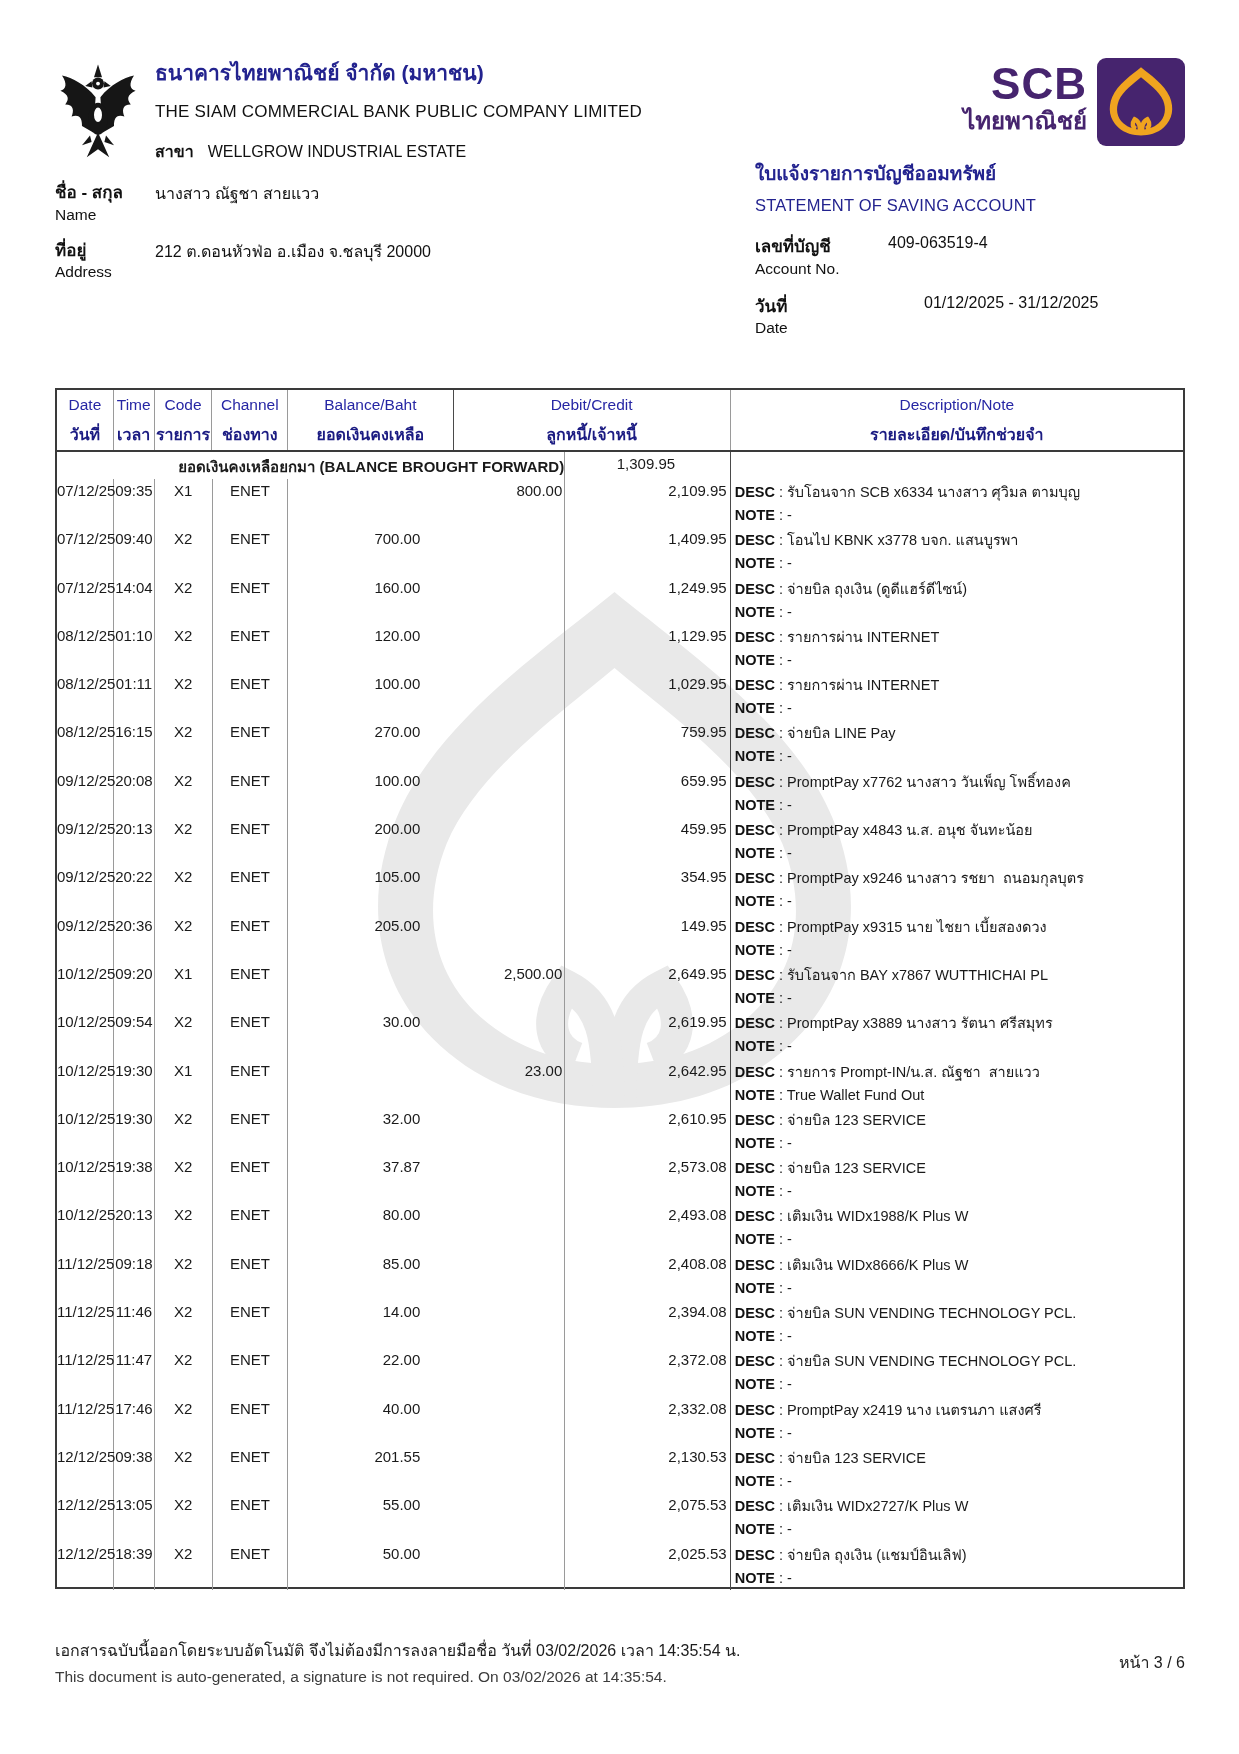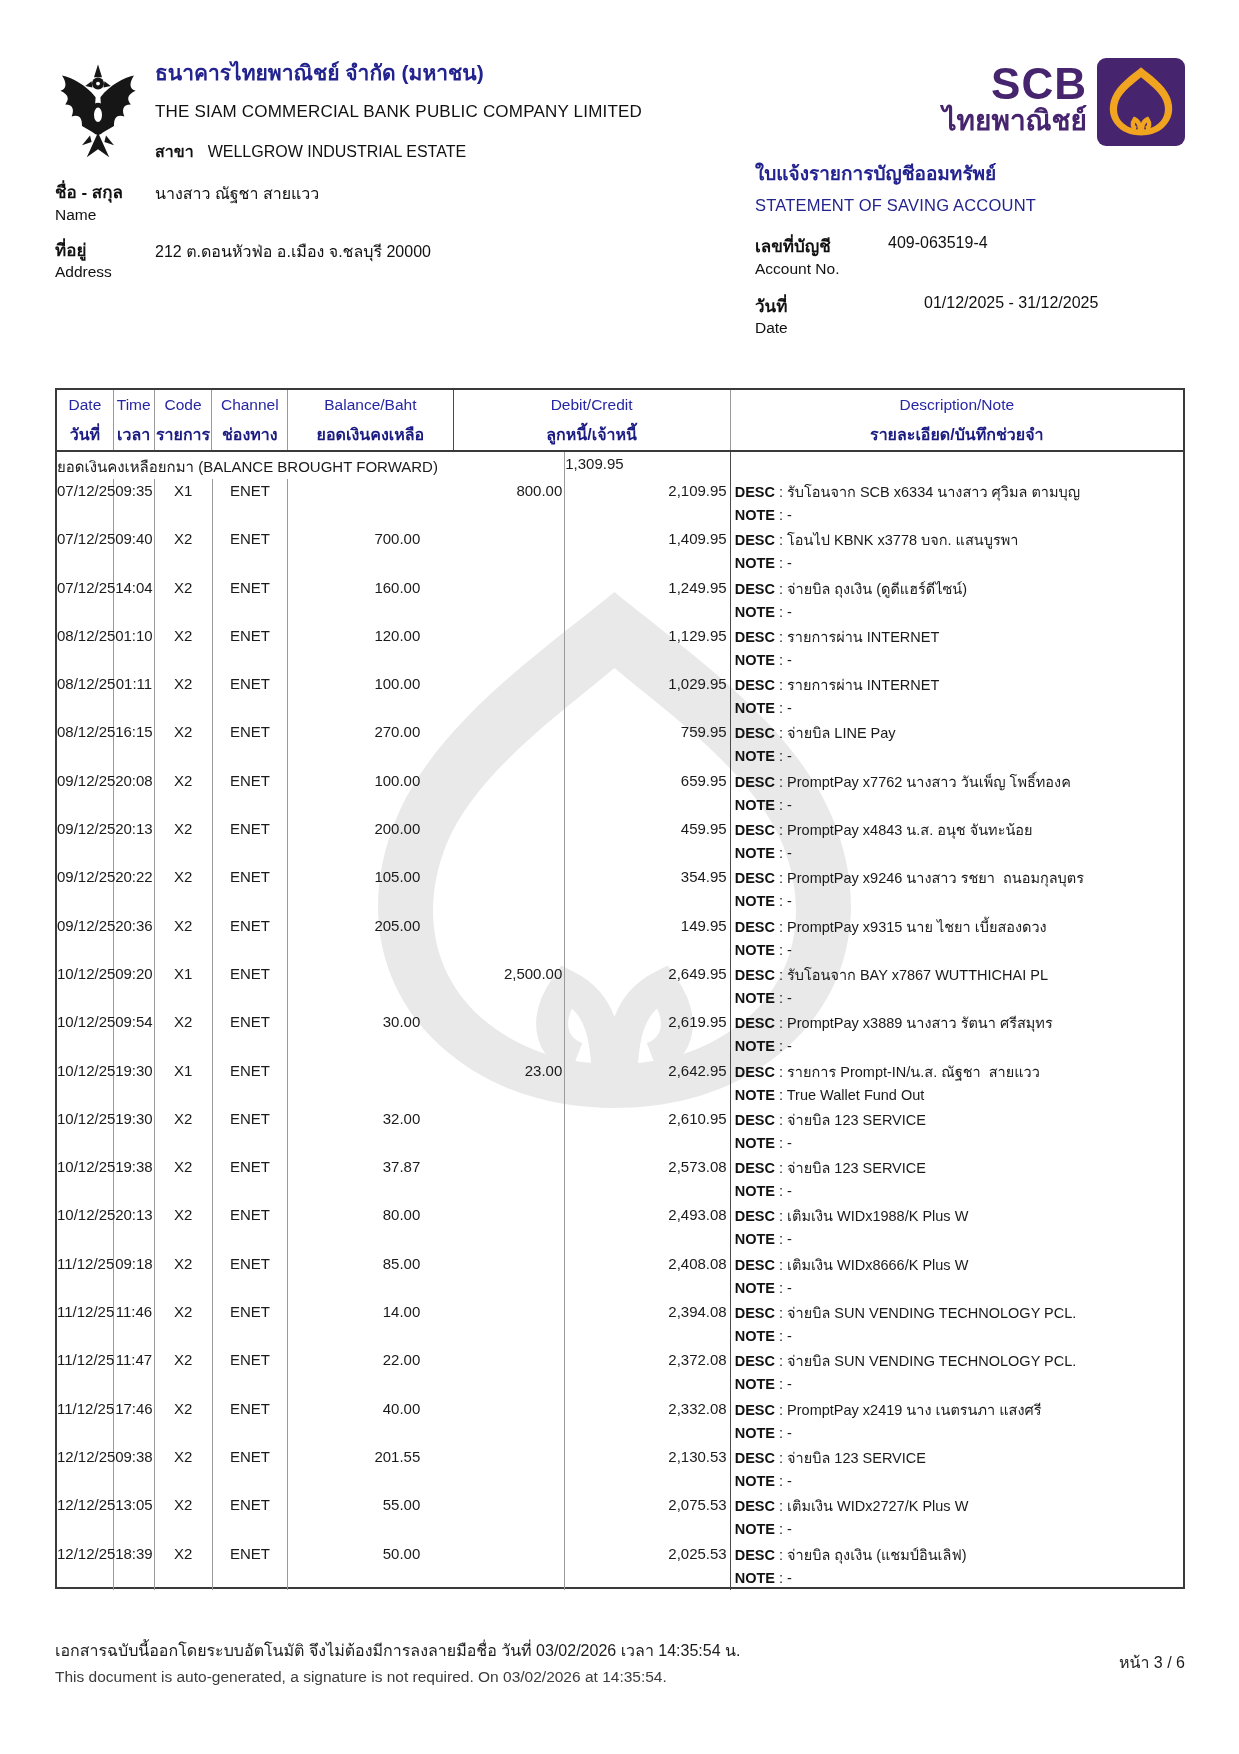--- a/index.html
+++ b/index.html
@@ -10,21 +10,21 @@
   .emblem { position:absolute; left:58px; top:60px; width:80px; height:108px; }
   .bank-block { position:absolute; left:155px; top:56px; }
   .bank-th { font-size:21px; font-weight:bold; color:#23238f; }
   .bank-en { font-size:17px; color:#111; margin-top:13px; letter-spacing:.2px; }
   .branch-line { margin-top:17px; font-size:16px; color:#111; }
   .branch-line b { margin-right:14px; }
 
   .logo-block { position:absolute; right:54px; top:58px; display:flex; align-items:flex-start; }
   .logo-text { text-align:right; color:#46246e; margin-right:10px; margin-top:6px; }
   .logo-scb { font-size:44px; font-weight:bold; line-height:40px; letter-spacing:1px; }
-  .logo-thai { font-size:28px; font-weight:bold; line-height:34px; }
+  .logo-thai { font-size:24px; font-weight:bold; line-height:34px; }
   .logo-square { width:88px; height:88px; }
 
   .lbl-th { position:absolute; font-size:17px; font-weight:bold; color:#111; }
   .lbl-en { position:absolute; font-size:15.5px; color:#111; }
   .val    { position:absolute; font-size:16px; color:#111; }
 
   .stmt-th { position:absolute; left:755px; top:158px; font-size:19px; font-weight:bold; color:#23238f; }
   .stmt-en { position:absolute; left:755px; top:196px; font-size:16.5px; color:#23238f; letter-spacing:.2px; }
 
   
@@ -38,22 +38,22 @@
   .hcell { text-align:center; padding-top:6px; }
   .hen { font-size:15.5px; color:#2626a4; }
   .hth { font-size:16px; font-weight:bold; color:#1b1b82; margin-top:8px; }
 
   .c1{width:57px;} .c2{width:41px;} .c3{width:58px;} .c4{width:76px;}
   .c5{width:278px;} .c6{width:166px;} .c7{width:454px;}
   .br-lt { border-right:1px solid #9a9a9a; }
   .br-dk { border-right:1px solid #4a4a4a; }
 
   .bfrow { height:27px; font-size:15px; color:#1a1a1a; }
-  .bf-label { width:510px; text-align:left; font-weight:normal; padding-top:3px; }
-  .bf-bal { width:166px; text-align:left; padding-right:3px; padding-top:3px; }
+  .bf-label { width:510px; text-align:right; font-weight:bold; padding-top:3px; }
+  .bf-bal { width:166px; text-align:center; padding-right:3px; padding-top:3px; }
   .bf-desc { width:454px; }
 
   .txrow { height:48.3px; font-size:15px; color:#1a1a1a; }
   .cell { padding-top:3px; }
   .ctr { text-align:center; }
   .c-dc { display:flex; }
   .dc-debit { width:50%; text-align:right; padding-right:6px; }
   .dc-credit{ width:50%; text-align:right; padding-right:2px; }
   .c-bal { text-align:right; padding-right:3px; }
   .c-desc { padding-left:4px; padding-top:2px; font-size:14.5px; }

